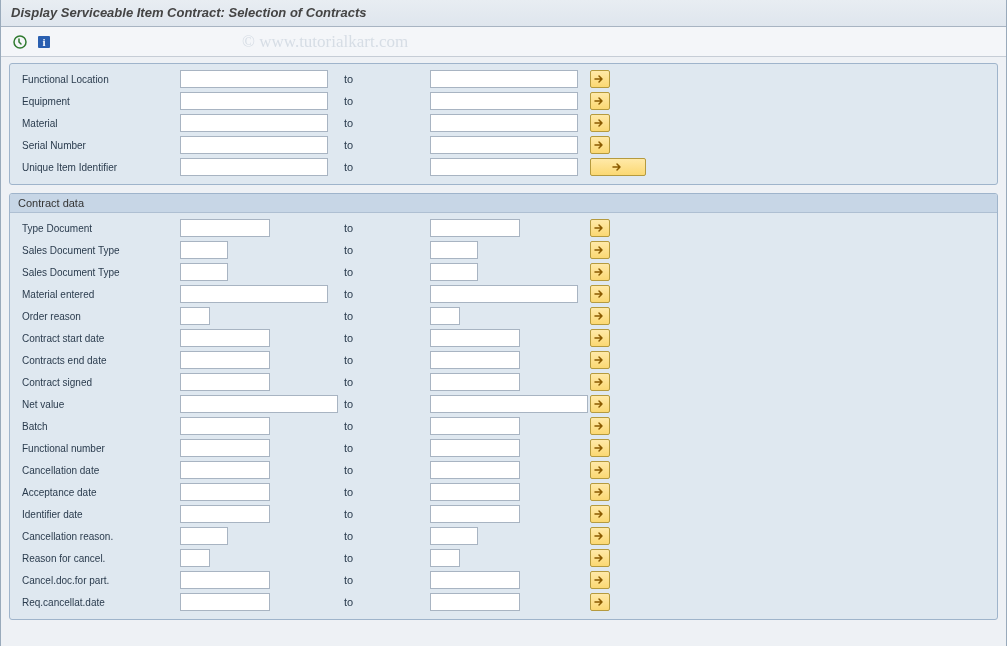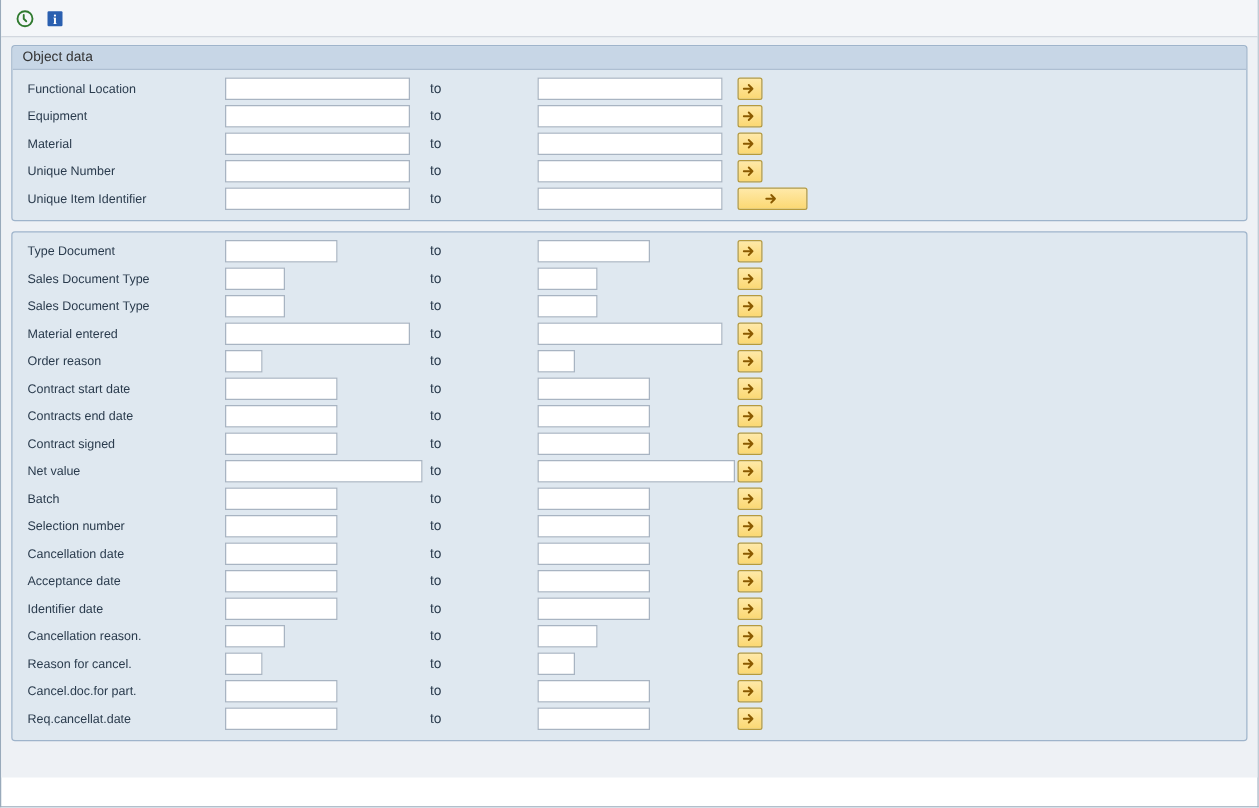--- a/index.html
+++ b/index.html
@@ -96,41 +96,42 @@
       cursor: pointer;
       border-radius: 2px;
     }
     .arrow-btn.wide { width: 56px; }
     .arrow-btn svg { display:block; }
   </style>
 </head>
 <body>
 
 <div class="outer">
+  <div class="titlebar">Display Serviceable Item Contract: Selection of Contracts</div>
 
   <div class="toolbar">
     <div class="tb-icon">
       <svg width="16" height="16" viewBox="0 0 16 16">
           <circle cx="8" cy="8" r="6" fill="none" stroke="#2f7a2f" stroke-width="1.5"></circle>
           <path d="M7 5v3l2 2" stroke="#2f7a2f" stroke-width="1.5" fill="none" stroke-linecap="round"></path>
         </svg>
     </div>
     <div class="tb-icon">
       <svg width="16" height="16" viewBox="0 0 16 16">
           <rect x="2" y="2" width="12" height="12" rx="1" fill="#2a5fb0"></rect>
           <text x="8" y="12" text-anchor="middle" font-size="11" font-weight="bold" fill="#fff" font-family="Georgia">i</text>
         </svg>
     </div>
   </div>
 
+  <div class="watermark">© www.tutorialkart.com</div>
 
   <div class="content">
 
     <div class="panel">
-      <div class="panel-title">Object data</div>
       <div class="panel-body">
         <div class="row">
           <div class="lbl">Functional Location</div>
           <div class="col-from">
               <input class="f w-full" style="">
             </div>
           <div class="col-to-lbl">to</div>
           <div class="col-to">
               <input class="f w-full" style="">
             </div>
@@ -170,21 +171,21 @@
             </div>
           <div class="col-btn">
               <div class="arrow-btn">
                 <svg width="12" height="10" viewBox="0 0 12 10">
                   <path d="M1 5h7M5 2l3 3-3 3" stroke="#8a5a00" stroke-width="1.5" fill="none" stroke-linecap="round" stroke-linejoin="round"></path>
                 </svg>
               </div>
             </div>
         </div>
         <div class="row">
-          <div class="lbl">Unique Number</div>
+          <div class="lbl">Serial Number</div>
           <div class="col-from">
               <input class="f w-full" style="">
             </div>
           <div class="col-to-lbl">to</div>
           <div class="col-to">
               <input class="f w-full" style="">
             </div>
           <div class="col-btn">
               <div class="arrow-btn">
                 <svg width="12" height="10" viewBox="0 0 12 10">
@@ -207,20 +208,21 @@
                 <svg width="12" height="10" viewBox="0 0 12 10">
                   <path d="M1 5h7M5 2l3 3-3 3" stroke="#8a5a00" stroke-width="1.5" fill="none" stroke-linecap="round" stroke-linejoin="round"></path>
                 </svg>
               </div>
             </div>
         </div>
       </div>
     </div>
 
     <div class="panel">
+      <div class="panel-title">Contract data</div>
       <div class="panel-body">
         <div class="row">
           <div class="lbl">Type Document</div>
           <div class="col-from">
               <input class="f w-med" style="">
             </div>
           <div class="col-to-lbl">to</div>
           <div class="col-to">
               <input class="f w-med" style="">
             </div>
@@ -379,21 +381,21 @@
             </div>
           <div class="col-btn">
               <div class="arrow-btn">
                 <svg width="12" height="10" viewBox="0 0 12 10">
                   <path d="M1 5h7M5 2l3 3-3 3" stroke="#8a5a00" stroke-width="1.5" fill="none" stroke-linecap="round" stroke-linejoin="round"></path>
                 </svg>
               </div>
             </div>
         </div>
         <div class="row">
-          <div class="lbl">Selection number</div>
+          <div class="lbl">Functional number</div>
           <div class="col-from">
               <input class="f w-med" style="">
             </div>
           <div class="col-to-lbl">to</div>
           <div class="col-to">
               <input class="f w-med" style="">
             </div>
           <div class="col-btn">
               <div class="arrow-btn">
                 <svg width="12" height="10" viewBox="0 0 12 10">

